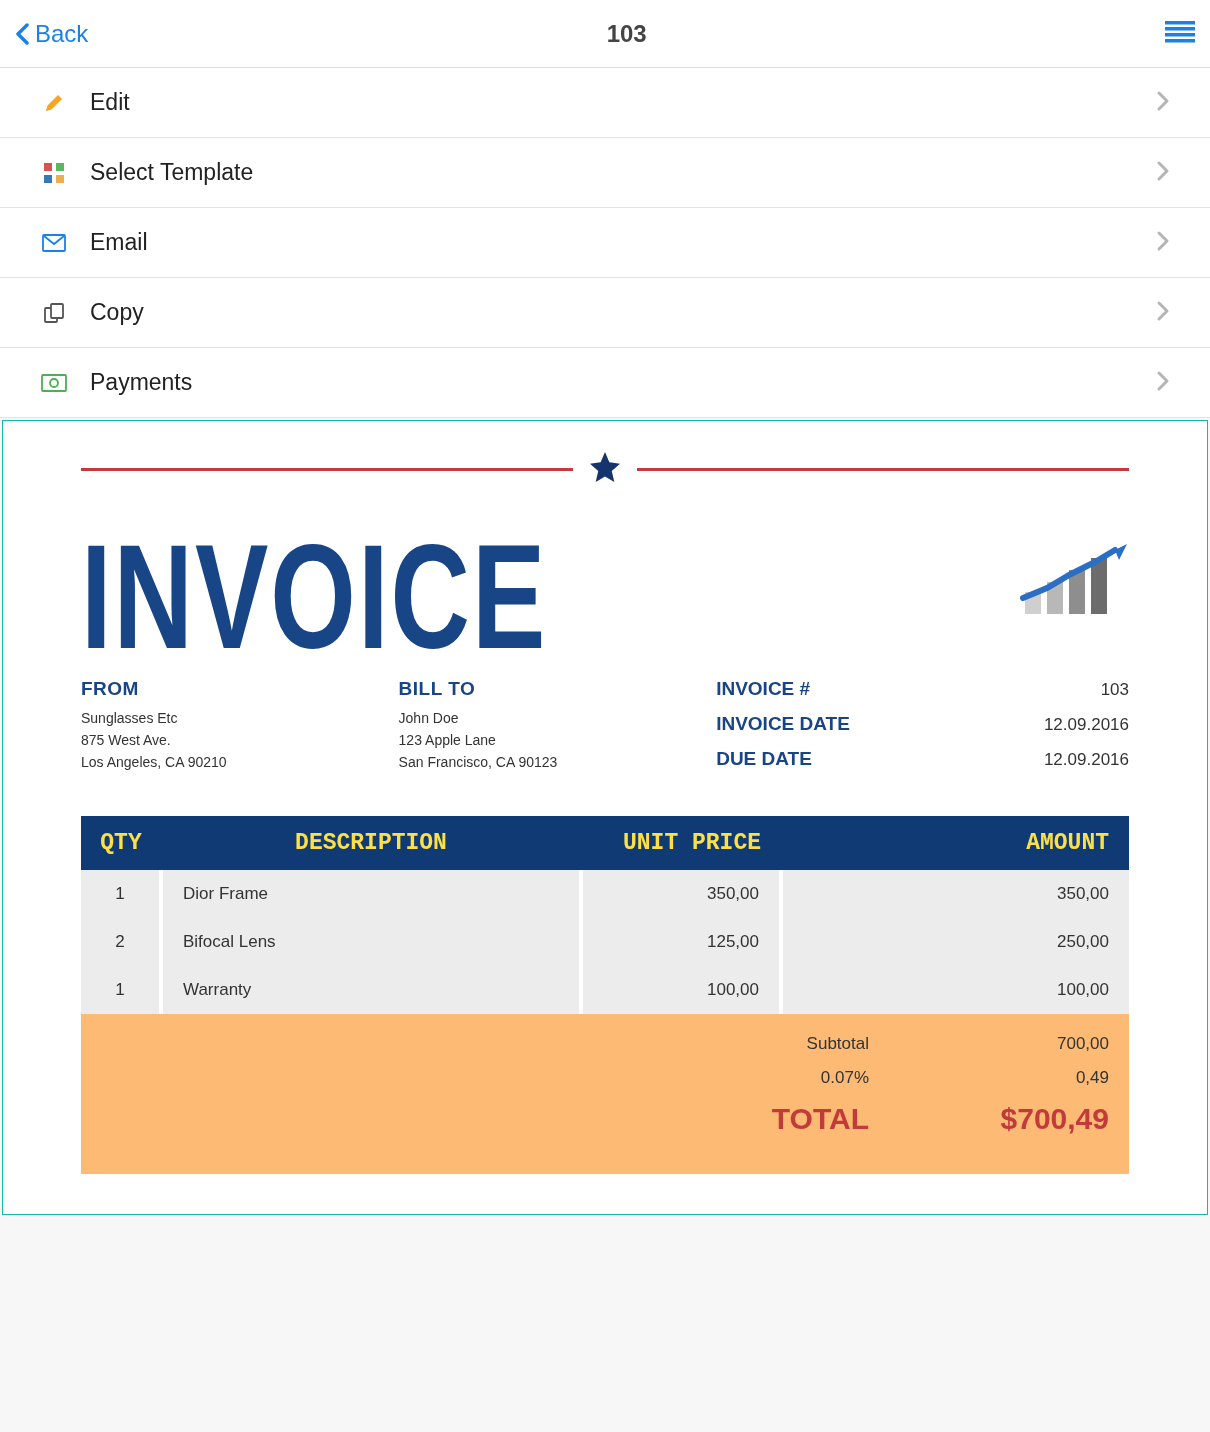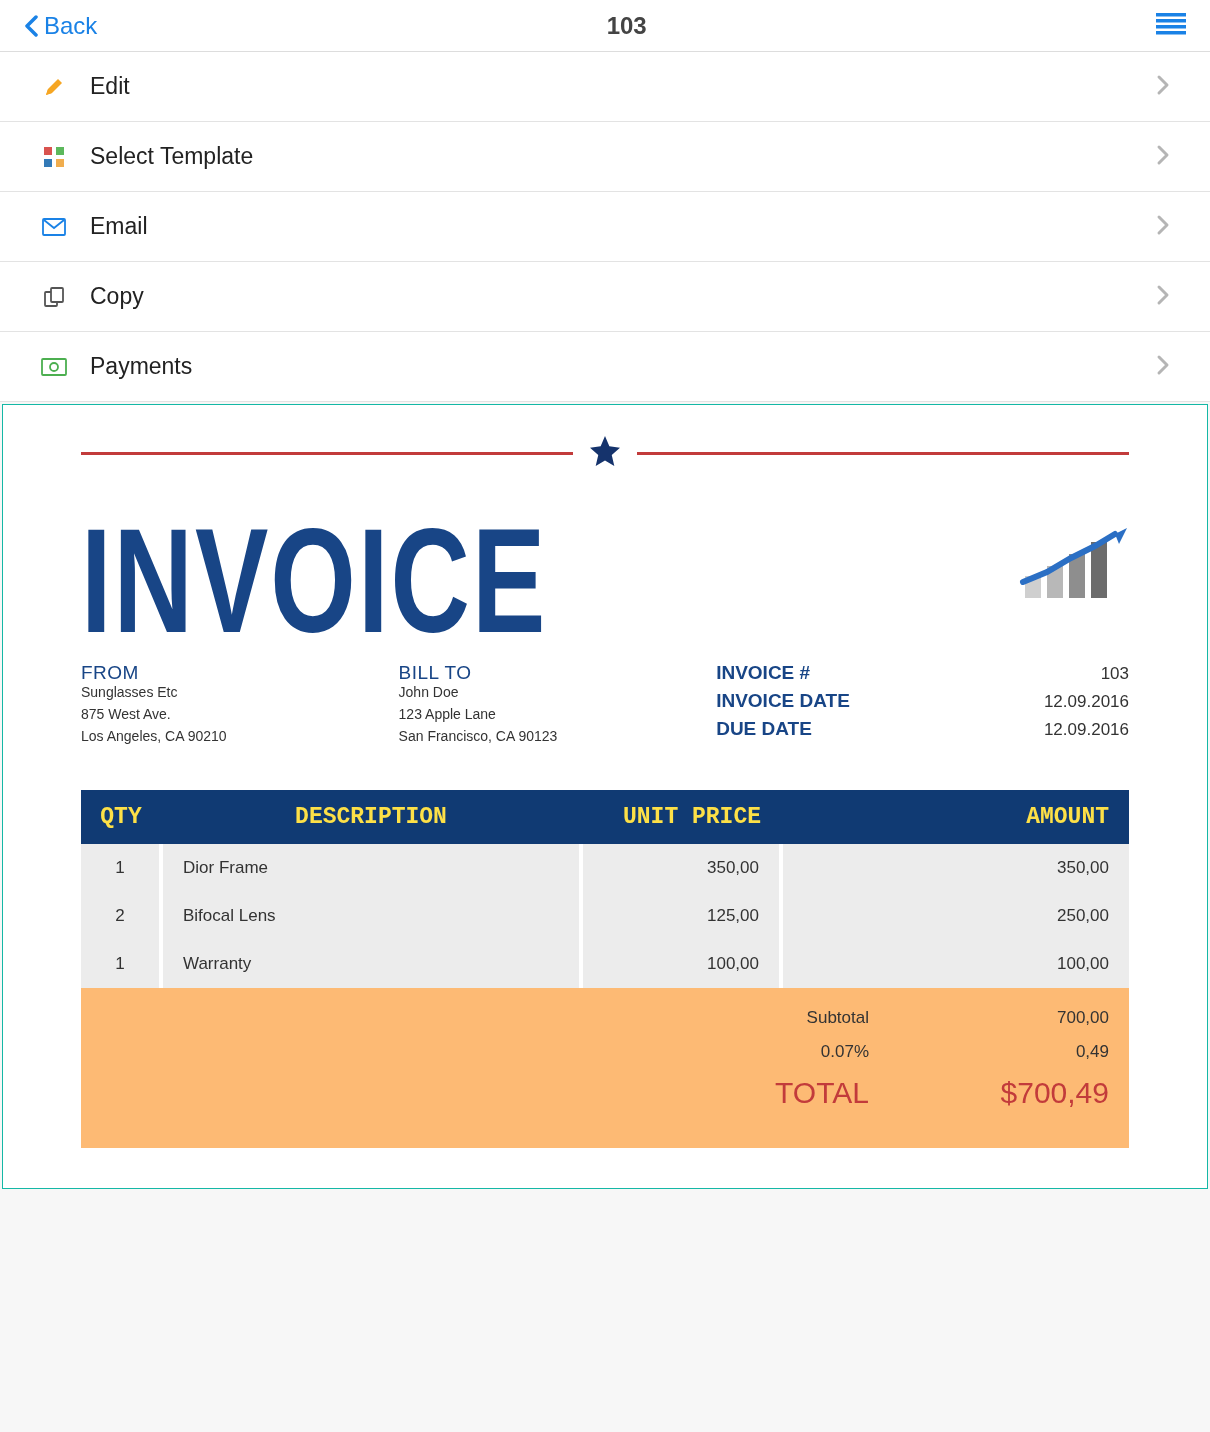--- a/index.html
+++ b/index.html
@@ -7,22 +7,22 @@
     font-family: -apple-system, "Helvetica Neue", Helvetica, Arial, sans-serif;
     background: #f7f7f7;
     width: 1210px;
     color: #222;
   }
   
   .navbar {
     display: flex;
     align-items: center;
     justify-content: space-between;
-    height: 52px;
-    padding: 0 24px;
+    height: 68px;
+    padding: 0 15px;
     background: #fff;
     border-bottom: 1px solid #ddd;
   }
   .back {
     display: flex;
     align-items: center;
     gap: 6px;
     color: #1a82e6;
     font-size: 24px;
     cursor: pointer;
@@ -92,26 +92,27 @@
     letter-spacing: 2px;
     font-family: "Arial Black", Arial, sans-serif;
     transform: scaleY(1.35);
     transform-origin: top left;
   }
   .info-row {
     display: flex;
     margin-bottom: 40px;
   }
   .info-col { flex: 1; }
-  .info-col.meta { flex: 1.3; display: flex; flex-direction: column; gap: 6px; }
+  .info-col.meta { flex: 1.3; display: flex; flex-direction: column; gap: 13px; }
   .info-h {
     color: #184586;
-    font-weight: 400;
+    font-weight: 700;
     font-size: 19px;
     letter-spacing: 0.5px;
+    margin-bottom: 10px;
   }
   .info-line { font-size: 14px; color: #333; margin-bottom: 6px; }
   .meta-line {
     display: flex;
     justify-content: space-between;
     align-items: baseline;
   }
   .meta-label {
     color: #184586;
     font-weight: 800;
@@ -154,21 +155,21 @@
     justify-content: flex-end;
     font-size: 17px;
     color: #333;
     margin-bottom: 14px;
   }
   .t-line .lbl { width: 220px; text-align: right; padding-right: 40px; }
   .t-line .val { width: 200px; text-align: right; }
   .t-total .lbl, .t-total .val {
     color: #c23b3b;
     font-size: 30px;
-    font-weight: 400;
+    font-weight: 700;
   }
 </style>
 </head>
 <body>
 
 <div class="navbar">
   <div class="back">
     <span>
       <svg width="14" height="22" viewBox="0 0 14 22">
           <path d="M12 2 L3 11 L12 20" fill="none" stroke="#1a82e6" stroke-width="3.5" stroke-linecap="round" stroke-linejoin="round"></path>

